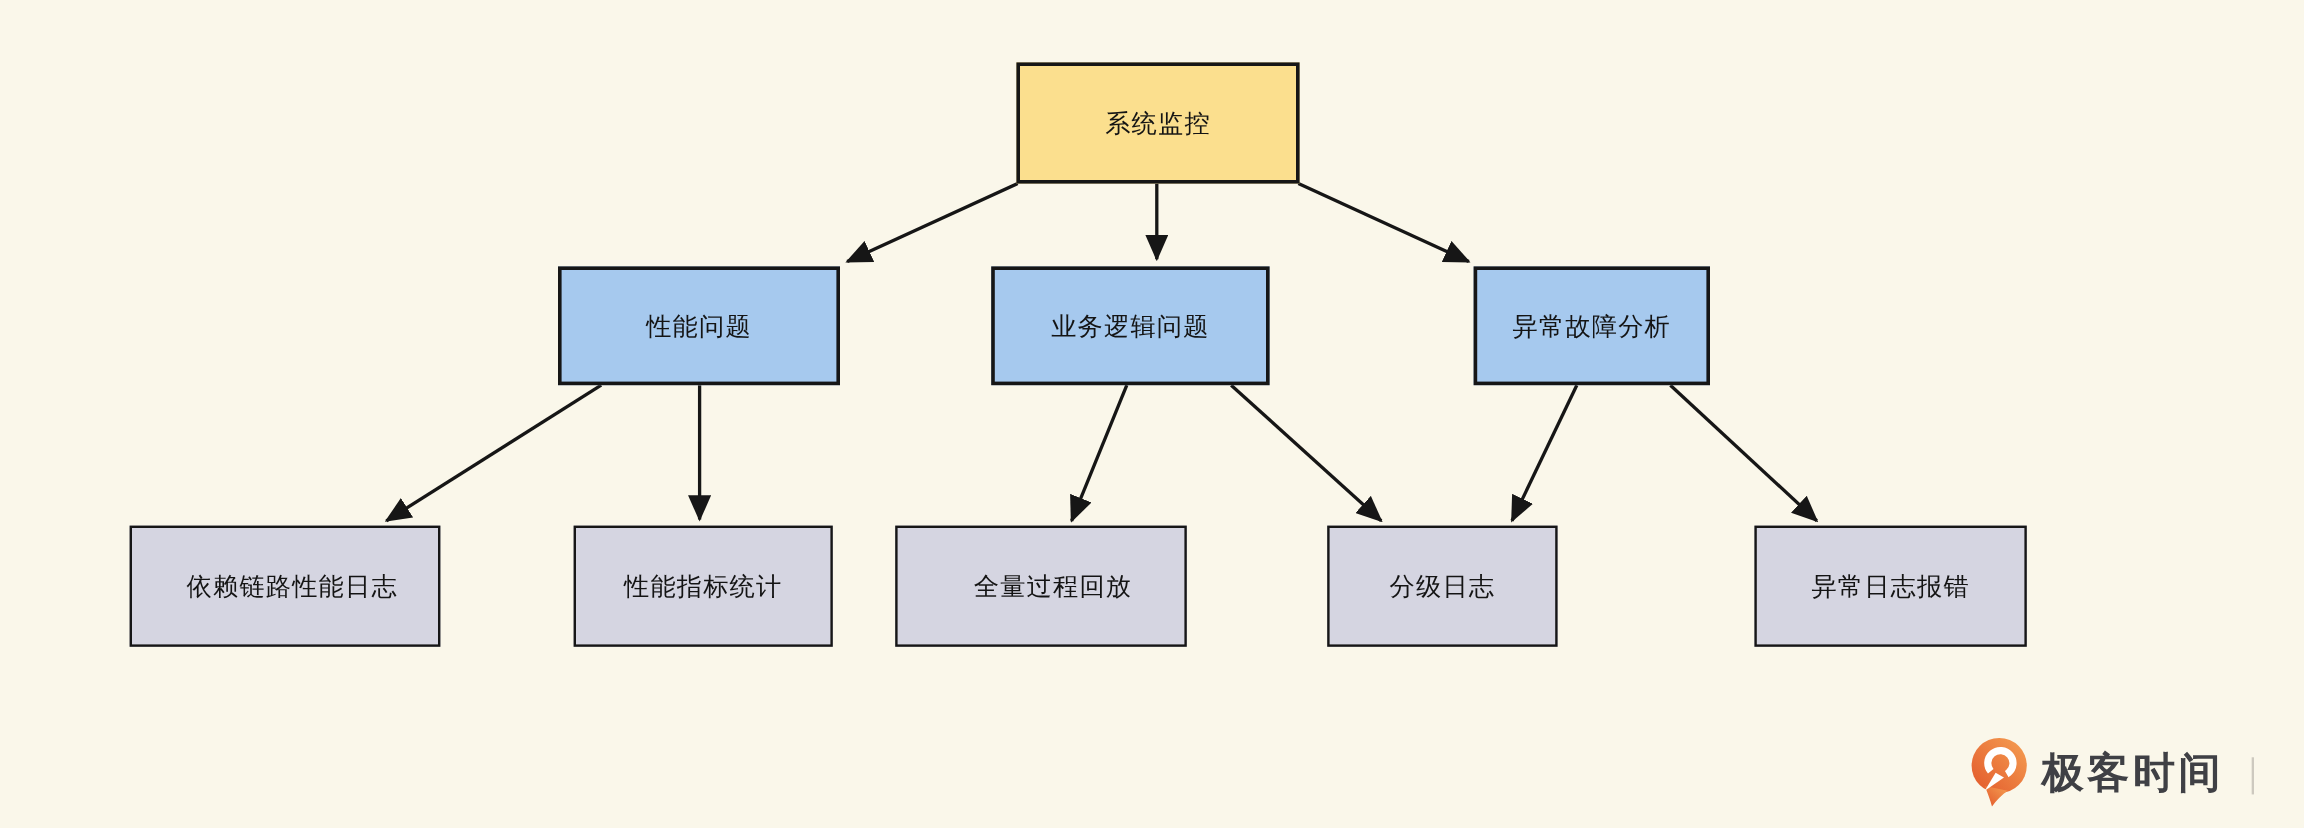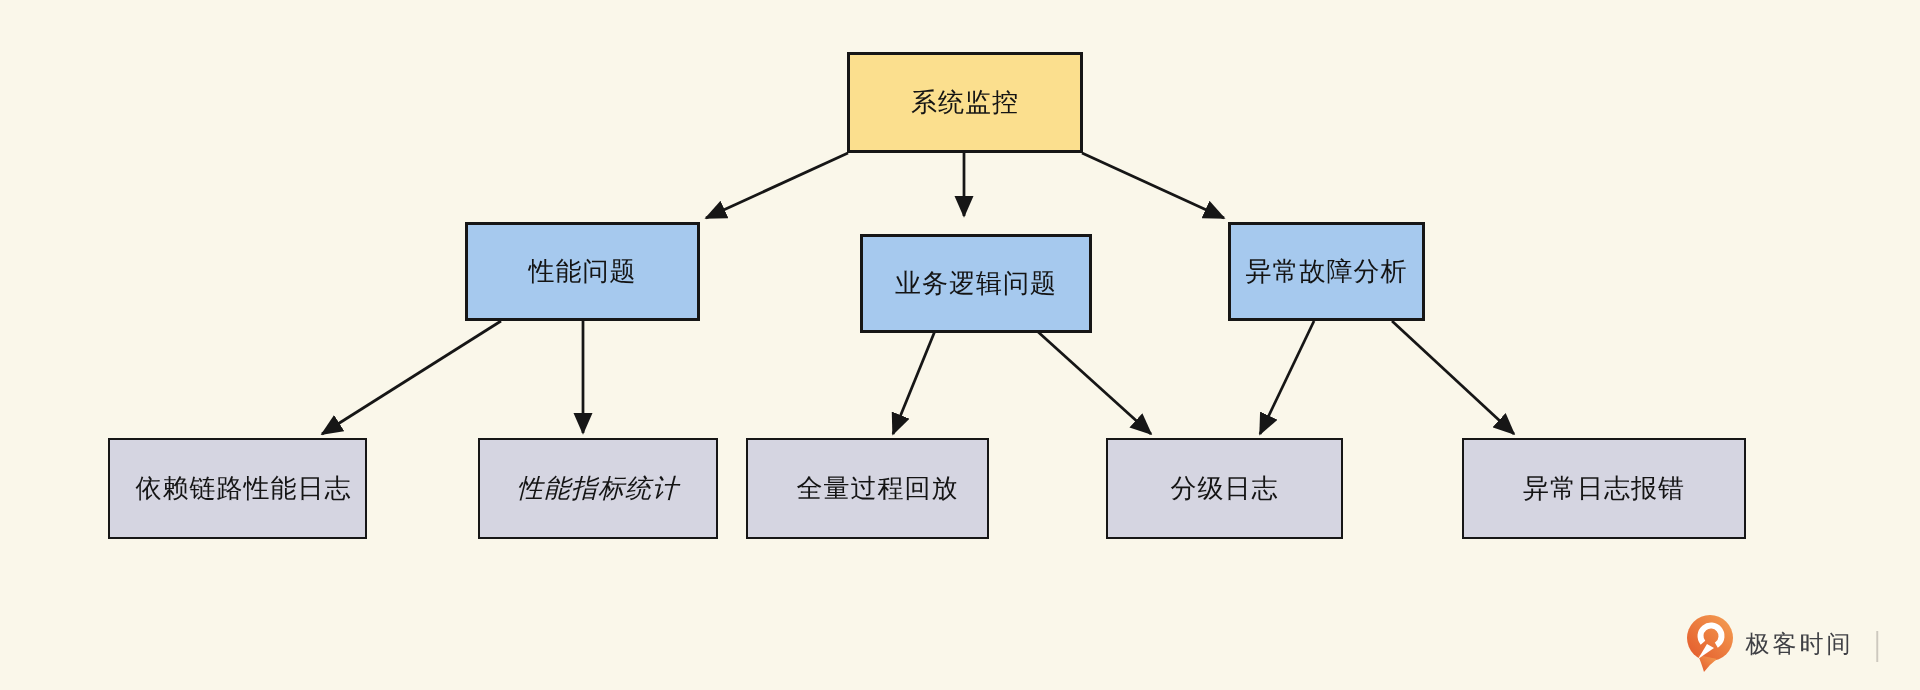--- a/index.html
+++ b/index.html
@@ -22,52 +22,52 @@
     height: 690px;
     pointer-events: none;
   }
   .node {
     position: absolute;
     box-sizing: border-box;
     border: 3px solid #161616;
     display: flex;
     align-items: center;
     justify-content: center;
-    font-size: 26px;
+    font-size: 21px;
     color: #141414;
     letter-spacing: 1px;
     white-space: nowrap;
   }
   .node.root  { background: #fbdf8e; }
   .node.branch{ background: #a6c9ee; }
   .node.leaf  { background: #d5d5e1; border-width: 2.5px; }
 
   
   #n-root { left: 847px;  top: 52px;  width: 236px; height: 101px; }
   #n-l2a  { left: 465px;  top: 222px; width: 235px; height: 99px;  }
-  #n-l2b  { left: 860px;  top: 222px; width: 232px; height: 99px; margin-top: 12px;  }
+  #n-l2b  { left: 826px;  top: 222px; width: 232px; height: 99px;  }
   #n-l2c  { left: 1228px; top: 222px; width: 197px; height: 99px;  }
   #n-l3a  { left: 108px;  top: 438px; width: 259px; height: 101px; padding-left: 12px; }
-  #n-l3b  { left: 478px;  top: 438px; width: 240px; height: 101px; font-style: italic; }
+  #n-l3b  { left: 478px;  top: 438px; width: 216px; height: 101px; }
   #n-l3c  { left: 746px;  top: 438px; width: 243px; height: 101px; padding-left: 20px; }
-  #n-l3d  { left: 1106px; top: 438px; width: 237px; height: 101px; }
-  #n-l3e  { left: 1462px; top: 438px; width: 284px; height: 101px; }
+  #n-l3d  { left: 1106px; top: 438px; width: 192px; height: 101px; }
+  #n-l3e  { left: 1462px; top: 438px; width: 227px; height: 101px; }
 
   .watermark {
     position: absolute;
     right: 22px;
     bottom: 16px;
     display: flex;
     align-items: center;
     white-space: nowrap;
   }
   .wm-logo { width: 50px; height: 60px; margin-right: 10px; flex: 0 0 auto; }
   .wm-brand {
-    font-size: 24px;
-    font-weight: 400;
+    font-size: 35px;
+    font-weight: 700;
     color: #3f4045;
     letter-spacing: 3px;
   }
   .wm-sep {
     font-size: 33px;
     font-weight: 100;
     color: #cdc9bf;
     margin: 0 16px 0 20px;
     transform: scaleX(0.7);
   }

